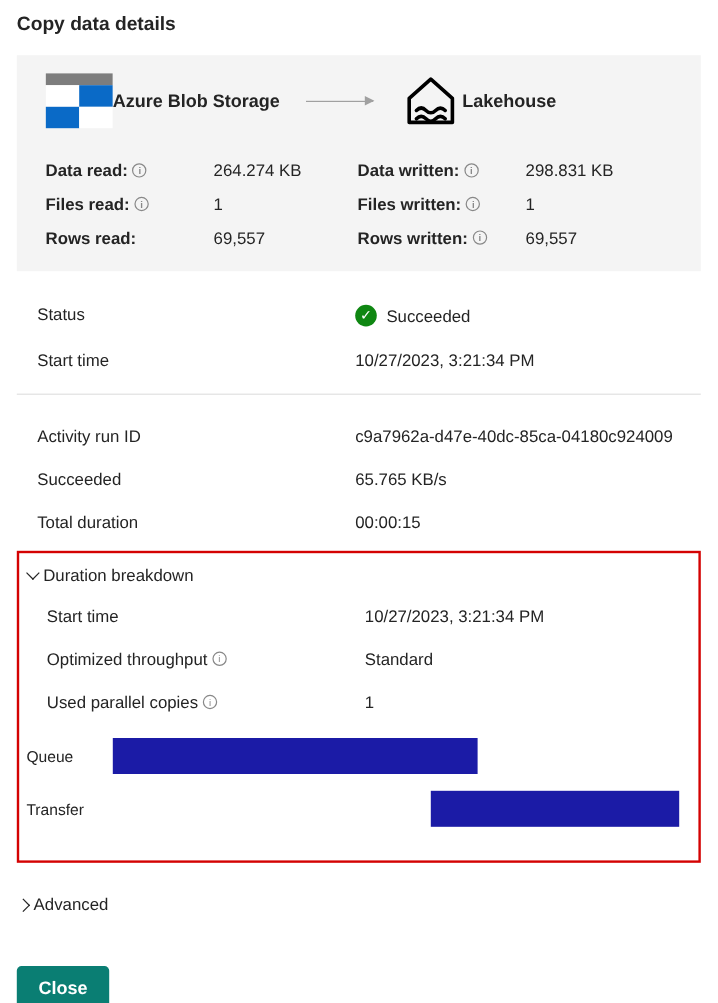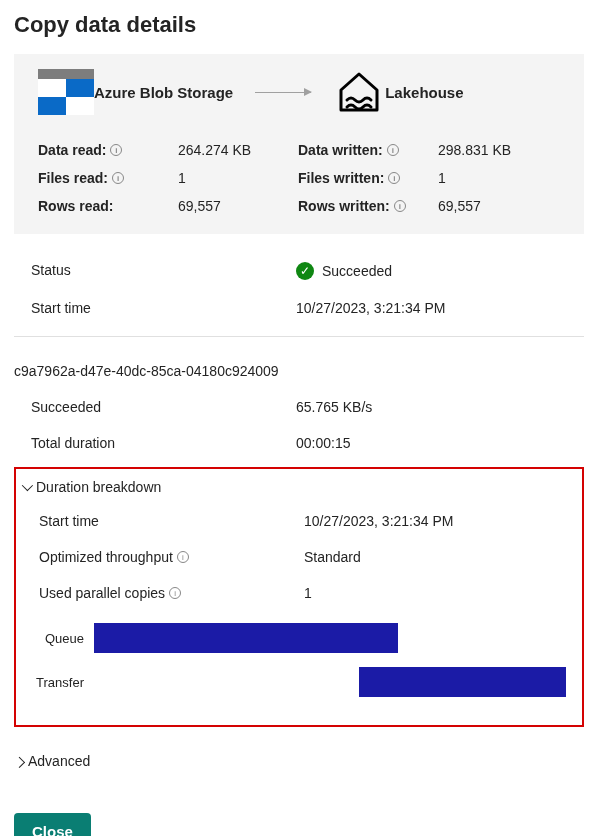--- a/index.html
+++ b/index.html
@@ -5,21 +5,21 @@
     * { box-sizing: border-box; margin: 0; padding: 0; }
     body {
       font-family: 'Segoe UI', Tahoma, Geneva, sans-serif;
       background: #fff;
       color: #242424;
       font-size: 14px;
       width: 598px;
       padding: 12px 14px;
     }
     h2 {
-      font-size: 22px;
+      font-size: 16px;
       font-weight: 600;
       margin-bottom: 16px;
     }
     .transfer-card {
       background: #f4f4f4;
       padding: 12px 24px 20px;
       margin-bottom: 18px;
     }
     .transfer-row {
       display: flex;
@@ -132,21 +132,21 @@
     .bars-area {
       margin-top: 12px;
     }
     .bar-row {
       display: flex;
       align-items: center;
       margin-bottom: 14px;
     }
     .bar-label {
       width: 72px;
-      text-align: right;
+      text-align: left;
       font-size: 13px;
       padding-right: 10px;
     }
     .bar-track {
       flex: 1;
       height: 30px;
       position: relative;
     }
     .bar-fill {
       position: absolute;
@@ -246,20 +246,21 @@
 </div>
 
 <div class="kv-row">
   <div class="kv-label">Start time</div>
   <div class="kv-value">10/27/2023, 3:21:34 PM</div>
 </div>
 
 <hr>
 
 <div class="kv-row">
+  <div class="kv-label">Activity run ID</div>
   <div class="kv-value">c9a7962a-d47e-40dc-85ca-04180c924009</div>
 </div>
 
 <div class="kv-row">
   <div class="kv-label">Succeeded</div>
   <div class="kv-value">65.765 KB/s</div>
 </div>
 
 <div class="kv-row">
   <div class="kv-label">Total duration</div>

